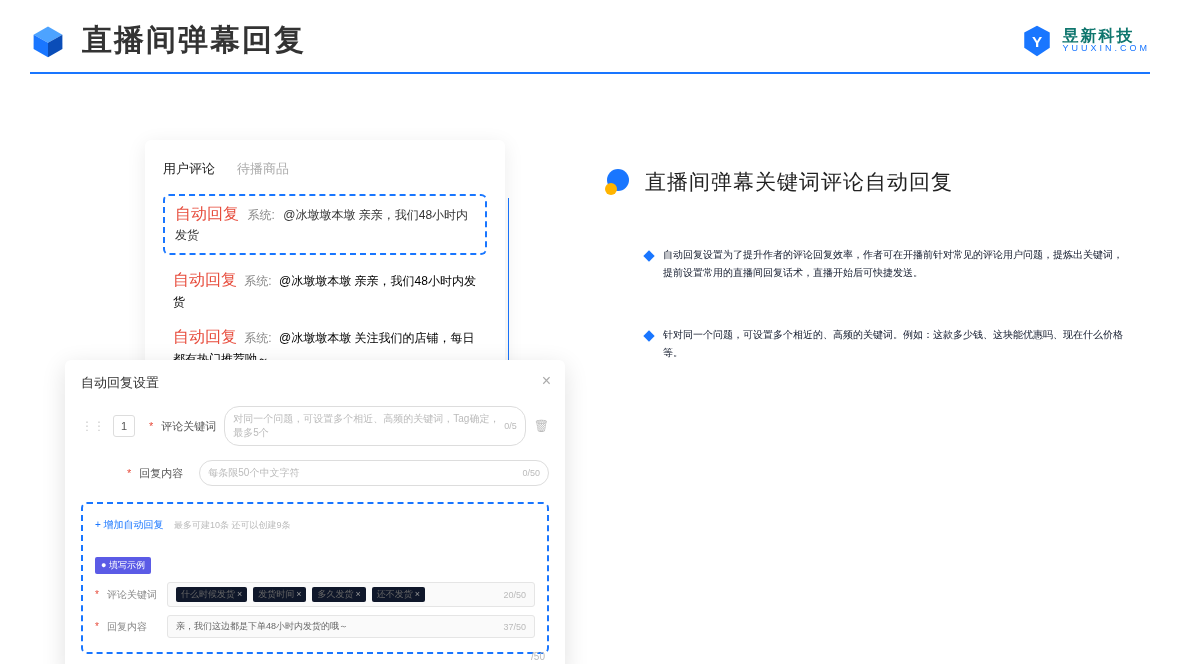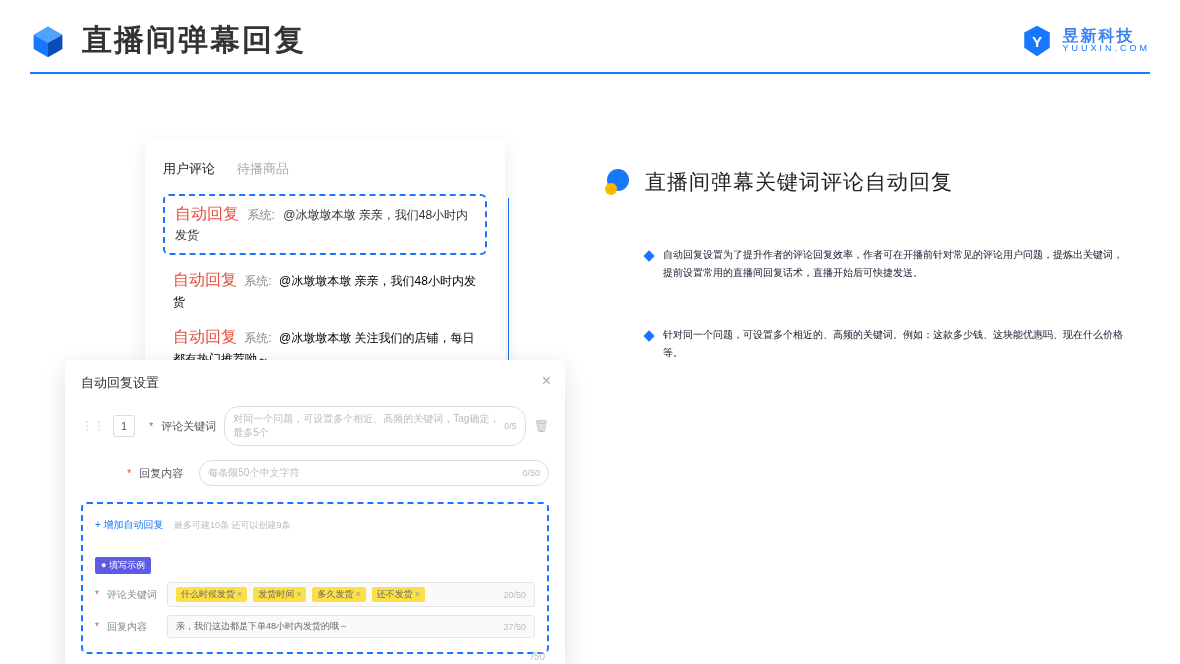--- a/index.html
+++ b/index.html
@@ -6,21 +6,21 @@
 body { background: #fff; width: 1180px; height: 664px; position: relative; overflow: hidden; }
 
 
 .header { position: absolute; top: 20px; left: 30px; right: 30px; display: flex; align-items: center; }
 .cube-icon { width: 36px; height: 36px; margin-right: 16px; }
 .cube-icon svg { width: 100%; height: 100%; }
 .page-title { font-size: 30px; font-weight: 600; color: #333; letter-spacing: 2px; }
 .brand { margin-left: auto; display: flex; align-items: center; gap: 8px; }
 .brand-logo { width: 34px; height: 34px; }
 .brand-text { display: flex; flex-direction: column; line-height: 1.1; }
-.brand-name { color: #3b82f6; font-weight: 700; font-size: 16px; letter-spacing: 2px; }
+.brand-name { color: #0f766e; font-weight: 700; font-size: 16px; letter-spacing: 2px; }
 .brand-url { color: #1976ff; font-size: 9px; letter-spacing: 3px; }
 .divider-line { position: absolute; top: 72px; left: 30px; right: 30px; height: 2px; background: #1976ff; }
 
 
 .left-area { position: absolute; top: 140px; left: 135px; width: 430px; }
 
 
 .comment-card { position: absolute; top: 0; left: 10px; width: 360px; background: #fff; border-radius: 6px; box-shadow: 0 4px 20px rgba(0,0,0,0.08); padding: 20px 18px 30px; z-index: 2; }
 .tabs { display: flex; gap: 22px; font-size: 13px; }
 .tab-active { color: #222; font-weight: 400; }
@@ -44,21 +44,21 @@
 .counter { font-size: 9px; color: #bbb; }
 .trash { color: #bbb; font-size: 12px; }
 
 .example-box { margin-top: 16px; border: 2px dashed #1976ff; border-radius: 6px; padding: 10px 12px 14px; }
 .add-link { color: #1976ff; font-size: 10px; }
 .add-hint { color: #bbb; font-size: 9px; margin-left: 6px; }
 .example-badge { display: inline-block; background: #5b5be6; color: #fff; font-size: 9px; padding: 2px 6px; border-radius: 2px; margin-top: 25px; }
 .ex-row { display: flex; align-items: center; gap: 8px; margin-top: 8px; font-size: 10px; }
 .ex-label { color: #888; min-width: 52px; }
 .ex-input { flex: 1; border: 1px solid #e5e5e5; background: #fafafa; border-radius: 3px; padding: 4px 8px; display: flex; align-items: center; gap: 6px; font-size: 9px; }
-.tag-chip { background: #fde047; border-radius: 2px; padding: 1px 5px; color: #666; font-size: 9px; }
+.tag-chip { background: #0f172a; border-radius: 2px; padding: 1px 5px; color: #666; font-size: 9px; }
 .tag-chip::after { content: "×"; margin-left: 2px; color: #999; }
 .ex-counter { margin-left: auto; color: #bbb; font-size: 9px; }
 .below-counter { position: absolute; bottom: 16px; right: 20px; font-size: 10px; color: #bbb; }
 
 
 .connector { position: absolute; border-left: 1.5px solid #1976ff; }
 
 
 .right-area { position: absolute; top: 168px; left: 605px; width: 520px; }
 .bubble-heading { display: flex; align-items: center; gap: 14px; }

